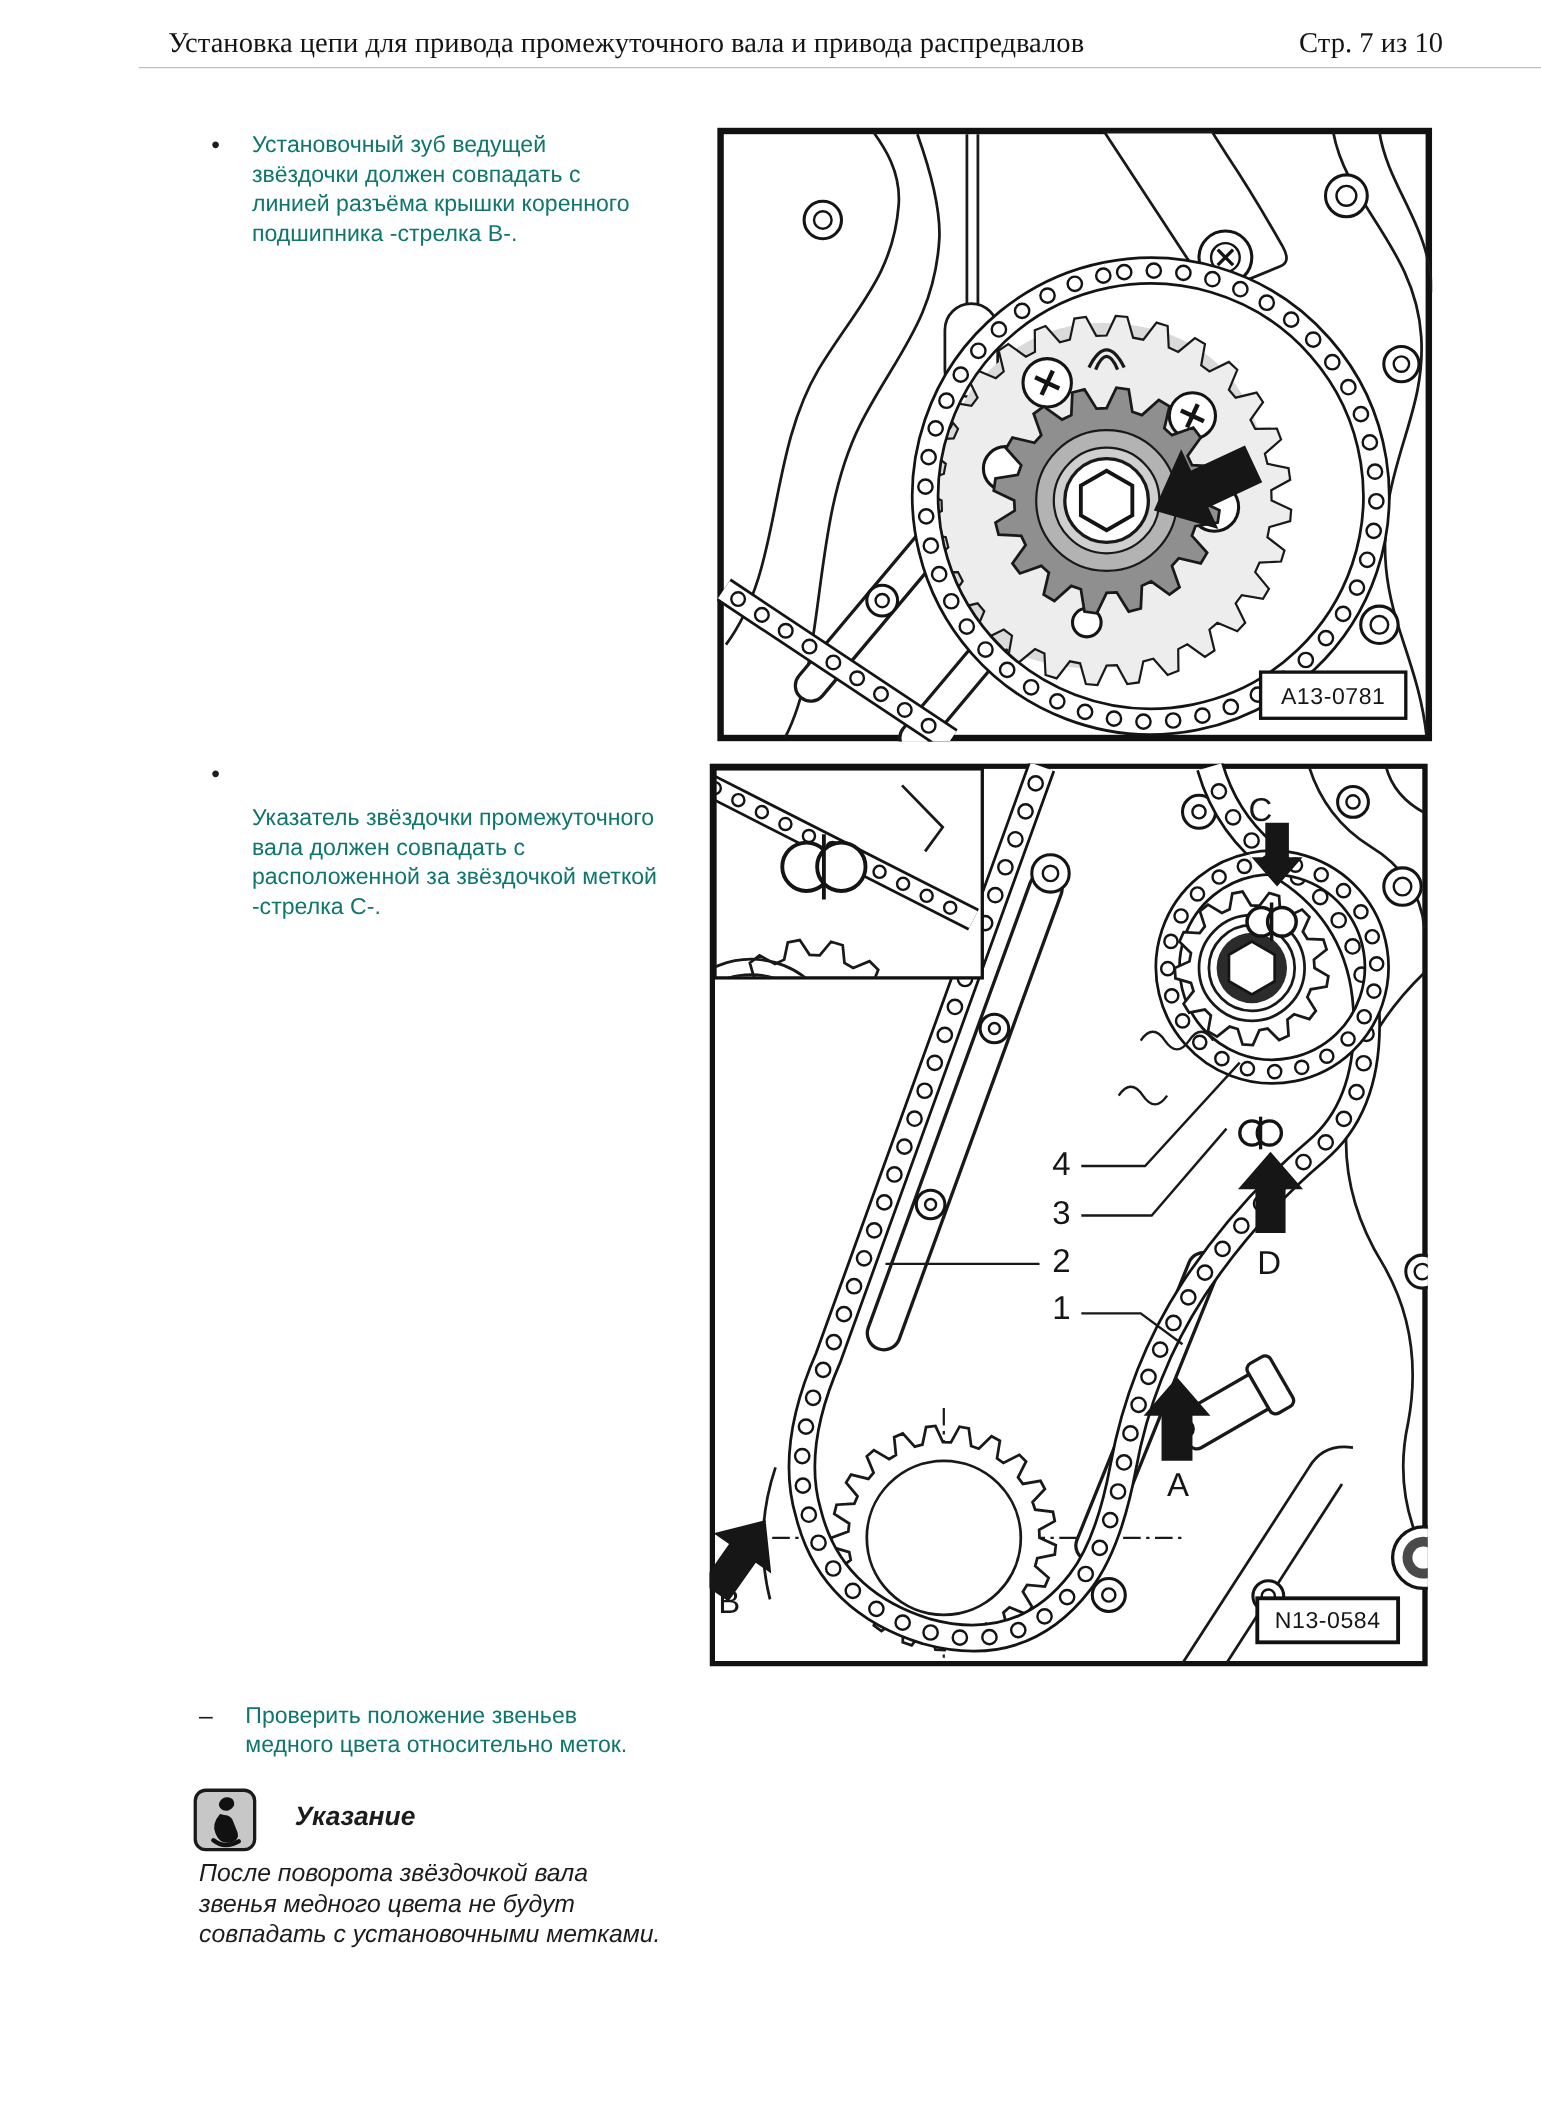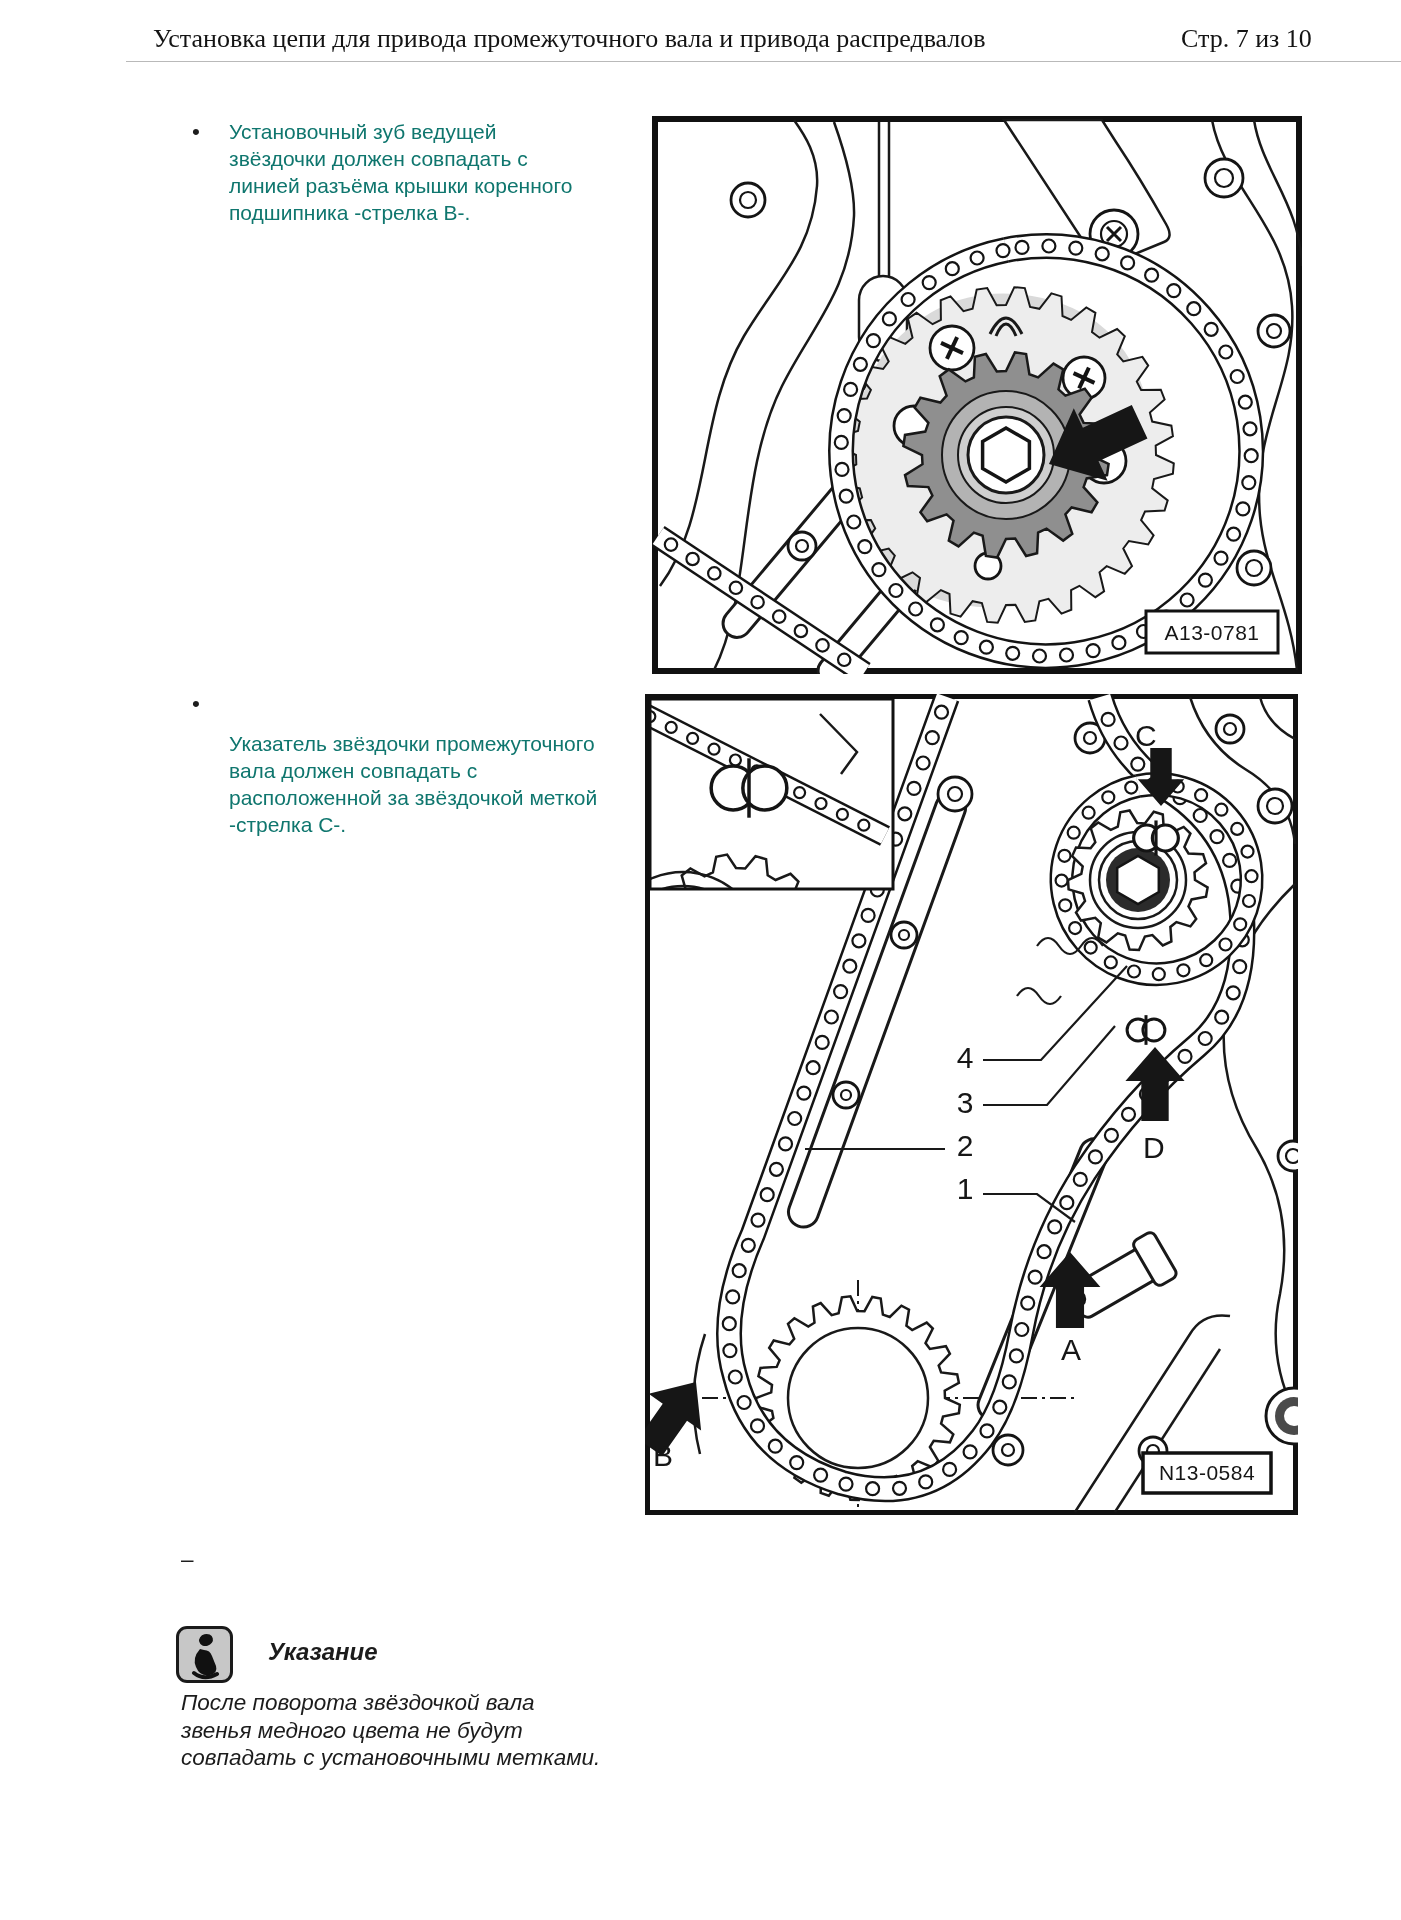--- a/index.html
+++ b/index.html
@@ -359,20 +359,24 @@
       <text class="callout" x="320" y="374" text-anchor="middle">4</text>
       <text class="callout" x="320" y="419" text-anchor="middle">3</text>
       <text class="callout" x="320" y="462" text-anchor="middle">2</text>
       <text class="callout" x="320" y="505" text-anchor="middle">1</text>
       <rect x="498" y="759" width="128" height="40" fill="#fff" stroke="#111" stroke-width="3.5"></rect>
       <text class="idlabel" x="562" y="786" text-anchor="middle">N13-0584</text>
     </svg>
   </div>
 
   <div class="abs marker" style="left:133px;top:1546px;">–</div>
+  <div class="abs" style="left:175px;top:1546px;">
+    <div class="body-line">Проверить положение звеньев</div>
+    <div class="body-line">медного цвета относительно меток.</div>
+  </div>
 
   <div class="abs note-icon" style="left:128px;top:1626px;width:57px;height:57px;">
     <svg width="51" height="51" viewBox="0 0 51 51">
       <ellipse cx="27" cy="11" rx="7" ry="6" fill="#111" transform="rotate(-15 27 11)"></ellipse>
       <path d="M 21,20 Q 13,29 17,38 Q 21,48 31,46 Q 39,44 37,37 L 33,27 Q 31,21 25,21 Z" fill="#111"></path>
       <path d="M 15,44 Q 25,52 38,45" stroke="#111" stroke-width="4" fill="none" stroke-linecap="round"></path>
     </svg>
   </div>
   <div class="abs note-head" style="left:220px;top:1638px;">Указание</div>
   <div class="abs" style="left:133px;top:1689px;">

